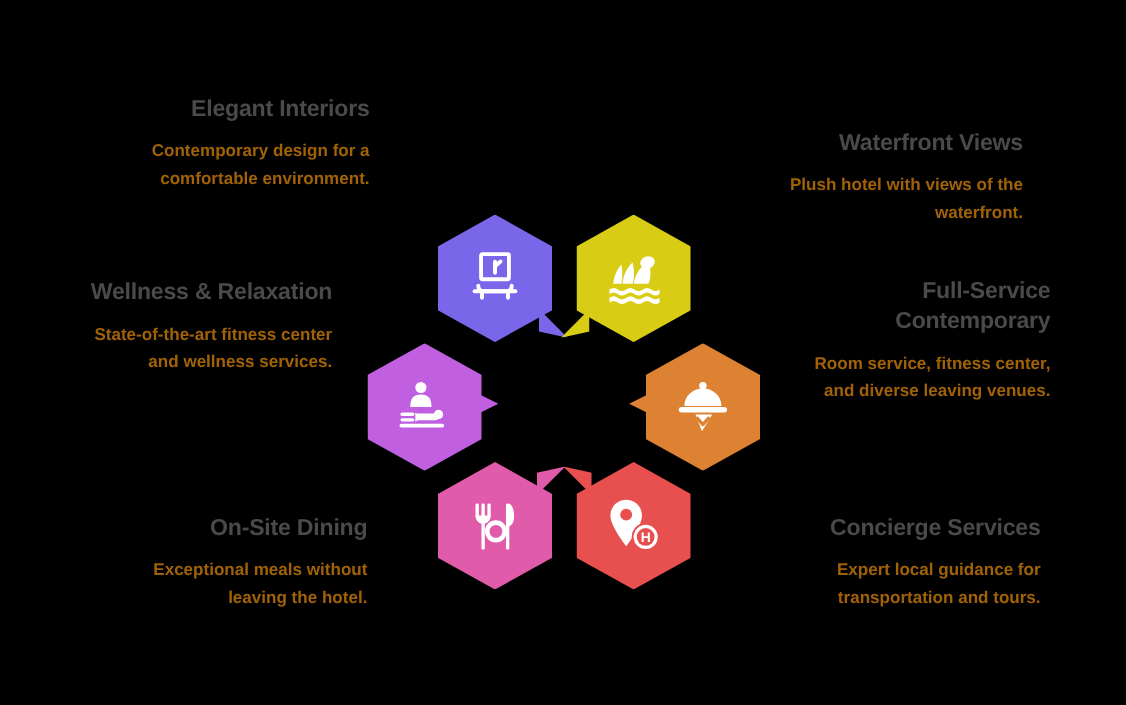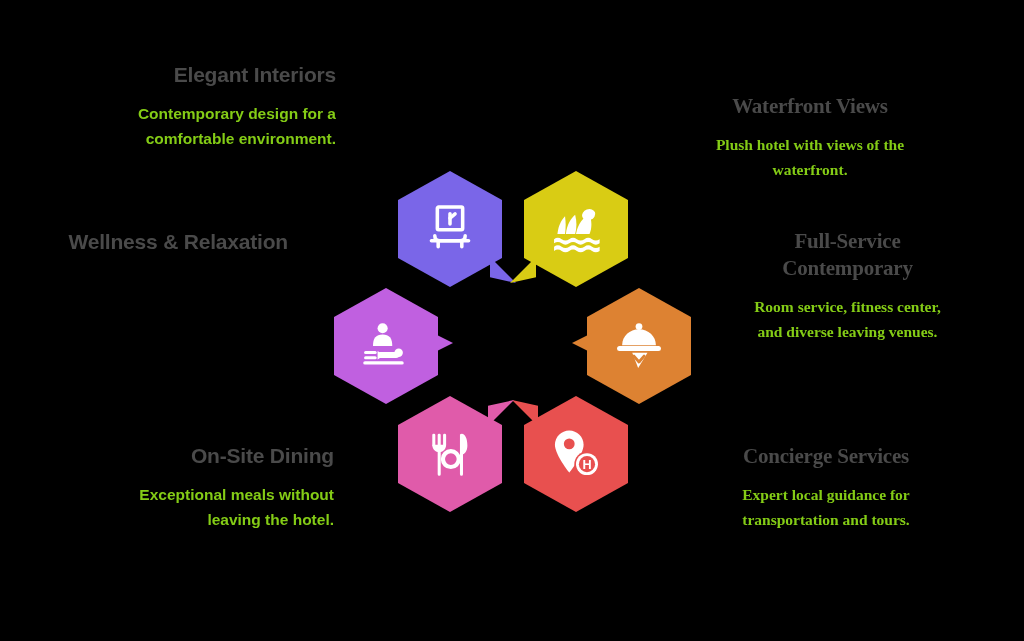--- a/index.html
+++ b/index.html
@@ -14,49 +14,50 @@
     font-family: "Liberation Sans", sans-serif;
     position: relative;
   }
 
   .canvas {
     position: absolute;
     inset: 0;
     background: #000000;
     border-radius: 10px;
     overflow: hidden;
+    margin-top: 24px;
   }
 
   
   .feature-text {
     position: absolute;
     width: 230px;
   }
   .feature-text.left  { text-align: right; }
-  .feature-text.right { text-align: center; font-family: Liberation Serif, serif; }
+  .feature-text.right { text-align: right; }
 
   .feature-title {
     font-size: 21px;
     font-weight: bold;
     color: #4a4a4a;
     line-height: 1.28;
     letter-spacing: -0.2px;
     margin: 0 0 12px 0;
   }
   .feature-desc {
     font-size: 15.5px;
     font-weight: bold;
-    color: #84cc16;
+    color: #a16207;
     line-height: 1.62;
     margin: 0;
   }
 
   
   #blk-elegant    { left: 106px; top: 62px; }
-  #blk-wellness   { left: 52px;  top: 229px; width: 236px; }
+  #blk-wellness   { left: 66px;  top: 229px; width: 236px; }
   #blk-dining     { left: 104px; top: 443px; }
 
   #blk-waterfront { left: 690px; top: 93px;  width: 240px; }
   #blk-fullserv   { left: 740px; top: 228px; width: 215px; }
   #blk-concierge  { left: 706px; top: 443px; width: 240px; }
 
   
   .hex {
     position: absolute;
     width: 104px;
@@ -105,20 +106,21 @@
 
 <div class="canvas">
 
   <div class="feature-text left" id="blk-elegant">
     <h3 class="feature-title">Elegant Interiors</h3>
     <p class="feature-desc">Contemporary design for a comfortable environment.</p>
   </div>
 
   <div class="feature-text left" id="blk-wellness">
     <h3 class="feature-title">Wellness &amp; Relaxation</h3>
+    <p class="feature-desc">State-of-the-art fitness center and wellness services.</p>
   </div>
 
   <div class="feature-text left" id="blk-dining">
     <h3 class="feature-title">On-Site Dining</h3>
     <p class="feature-desc">Exceptional meals without leaving the hotel.</p>
   </div>
 
   <div class="feature-text right" id="blk-waterfront">
     <h3 class="feature-title">Waterfront Views</h3>
     <p class="feature-desc">Plush hotel with views of the waterfront.</p>

